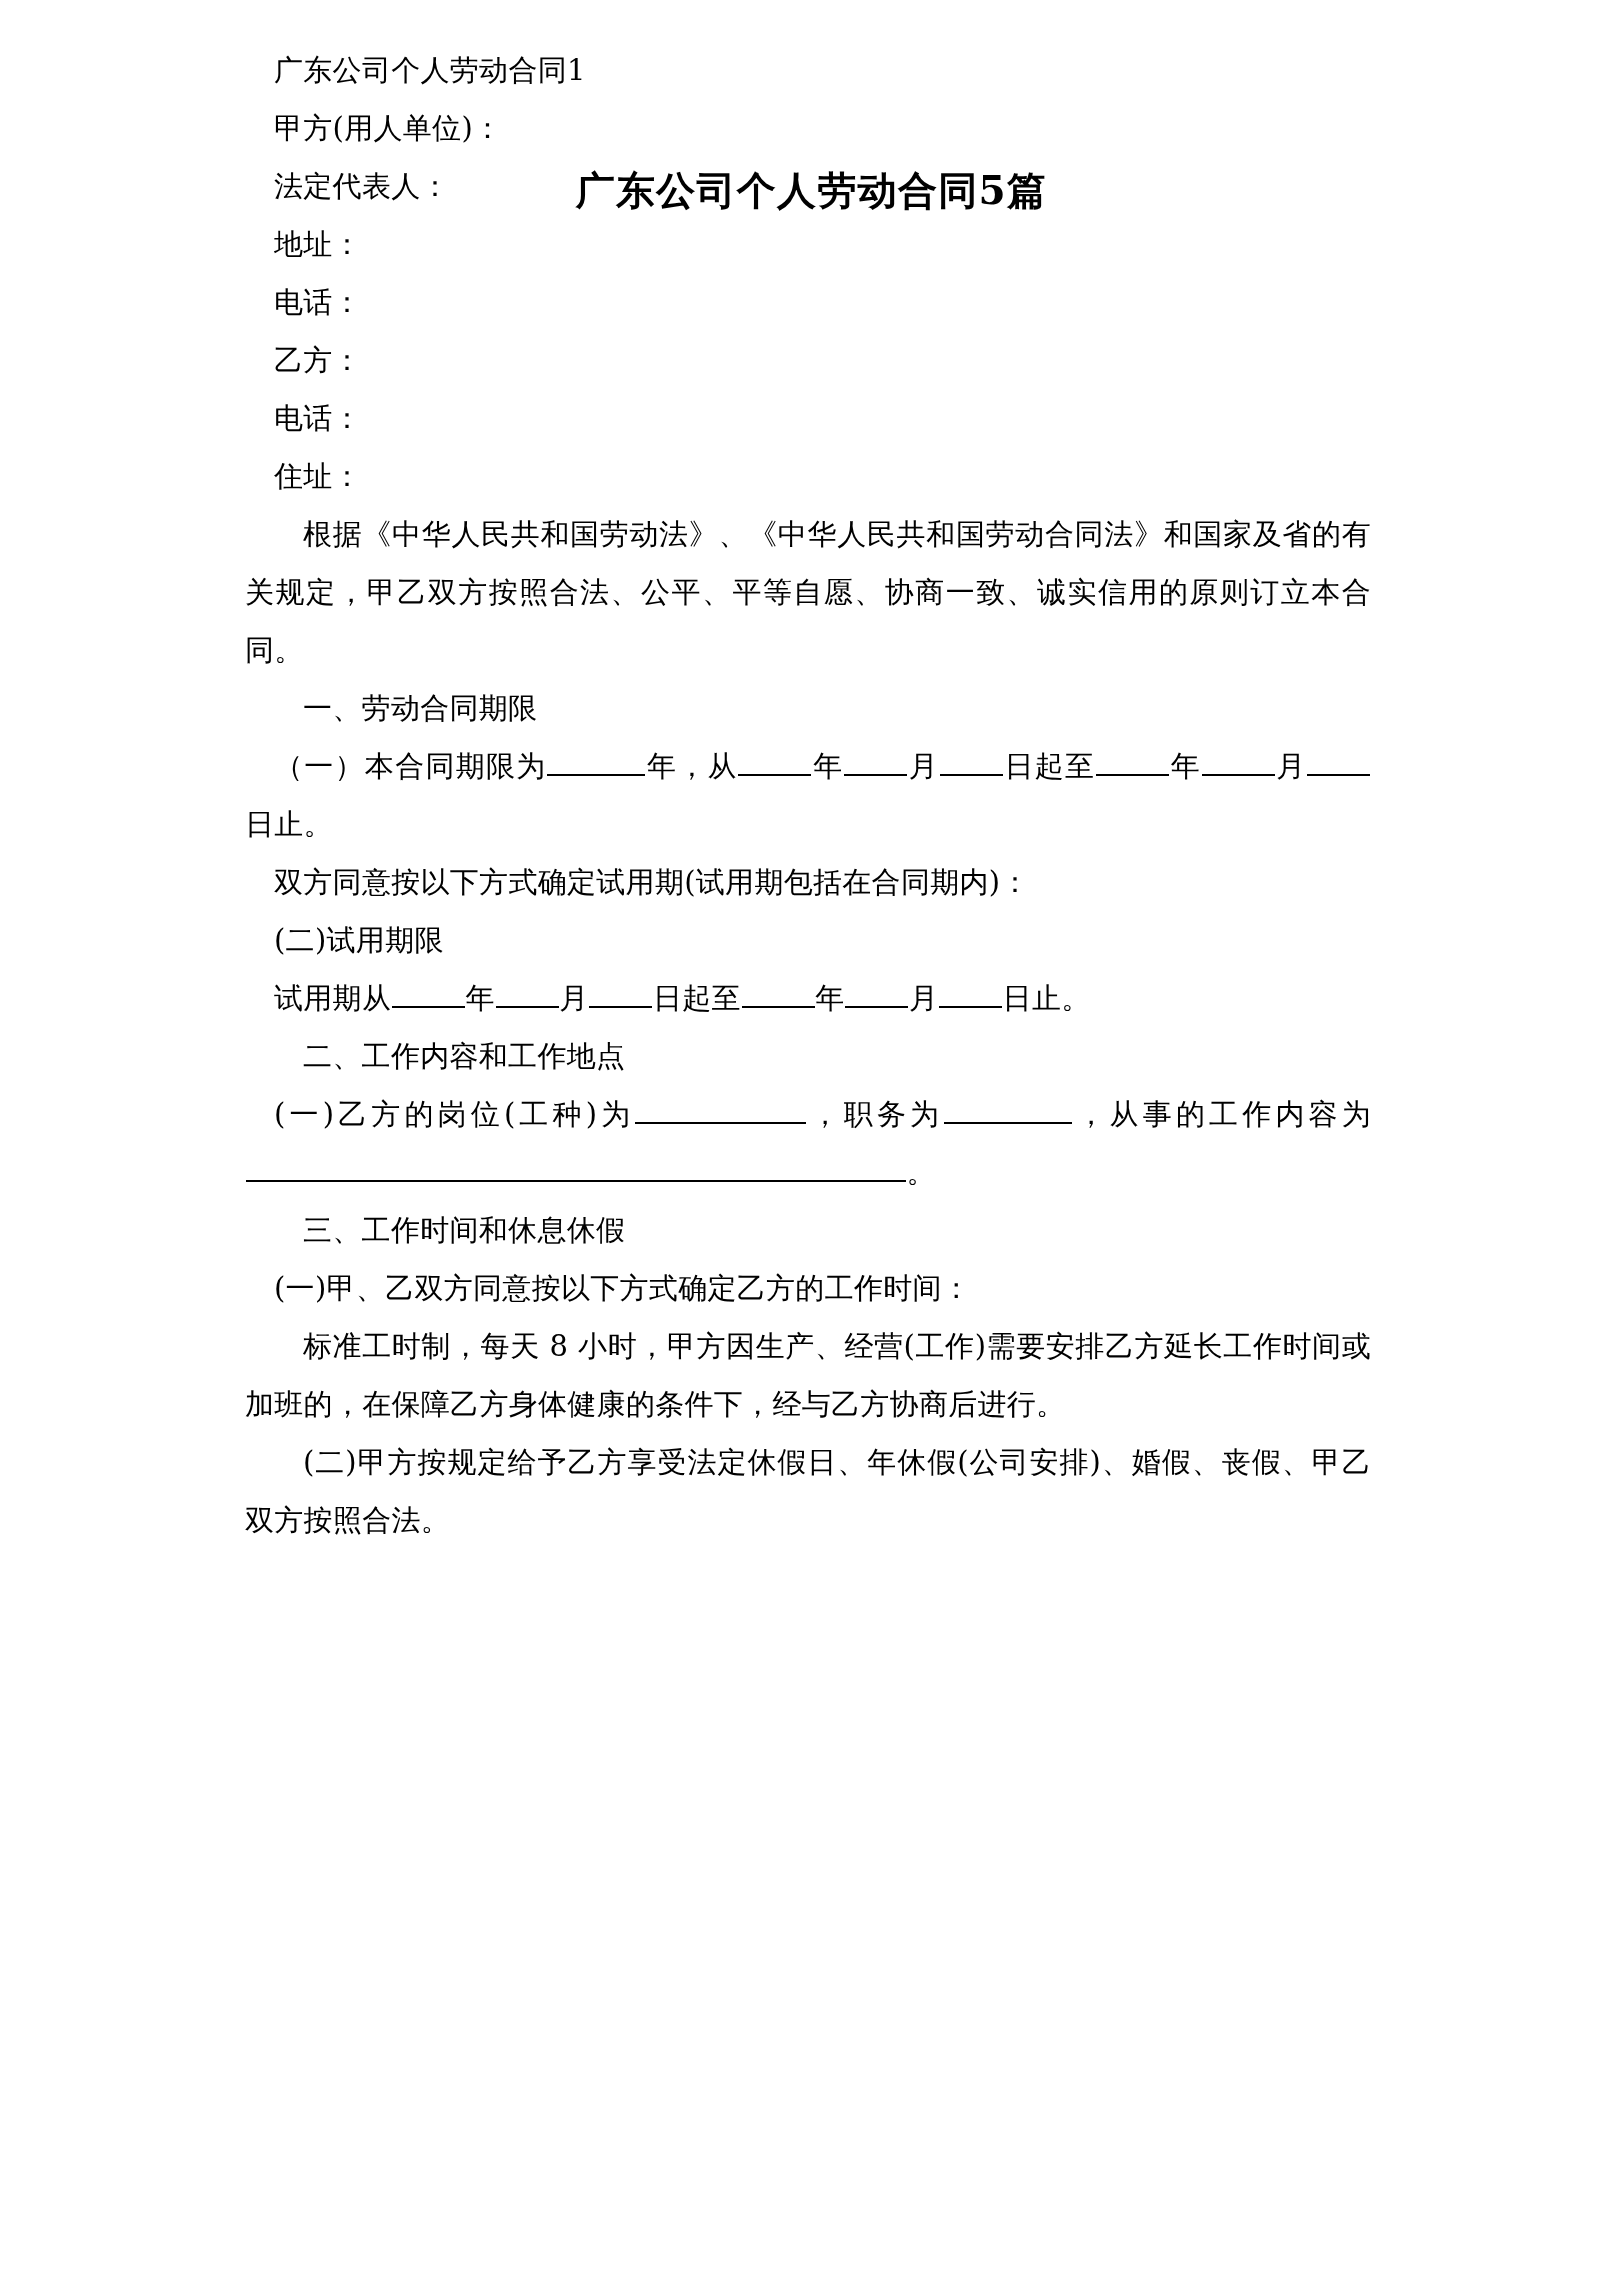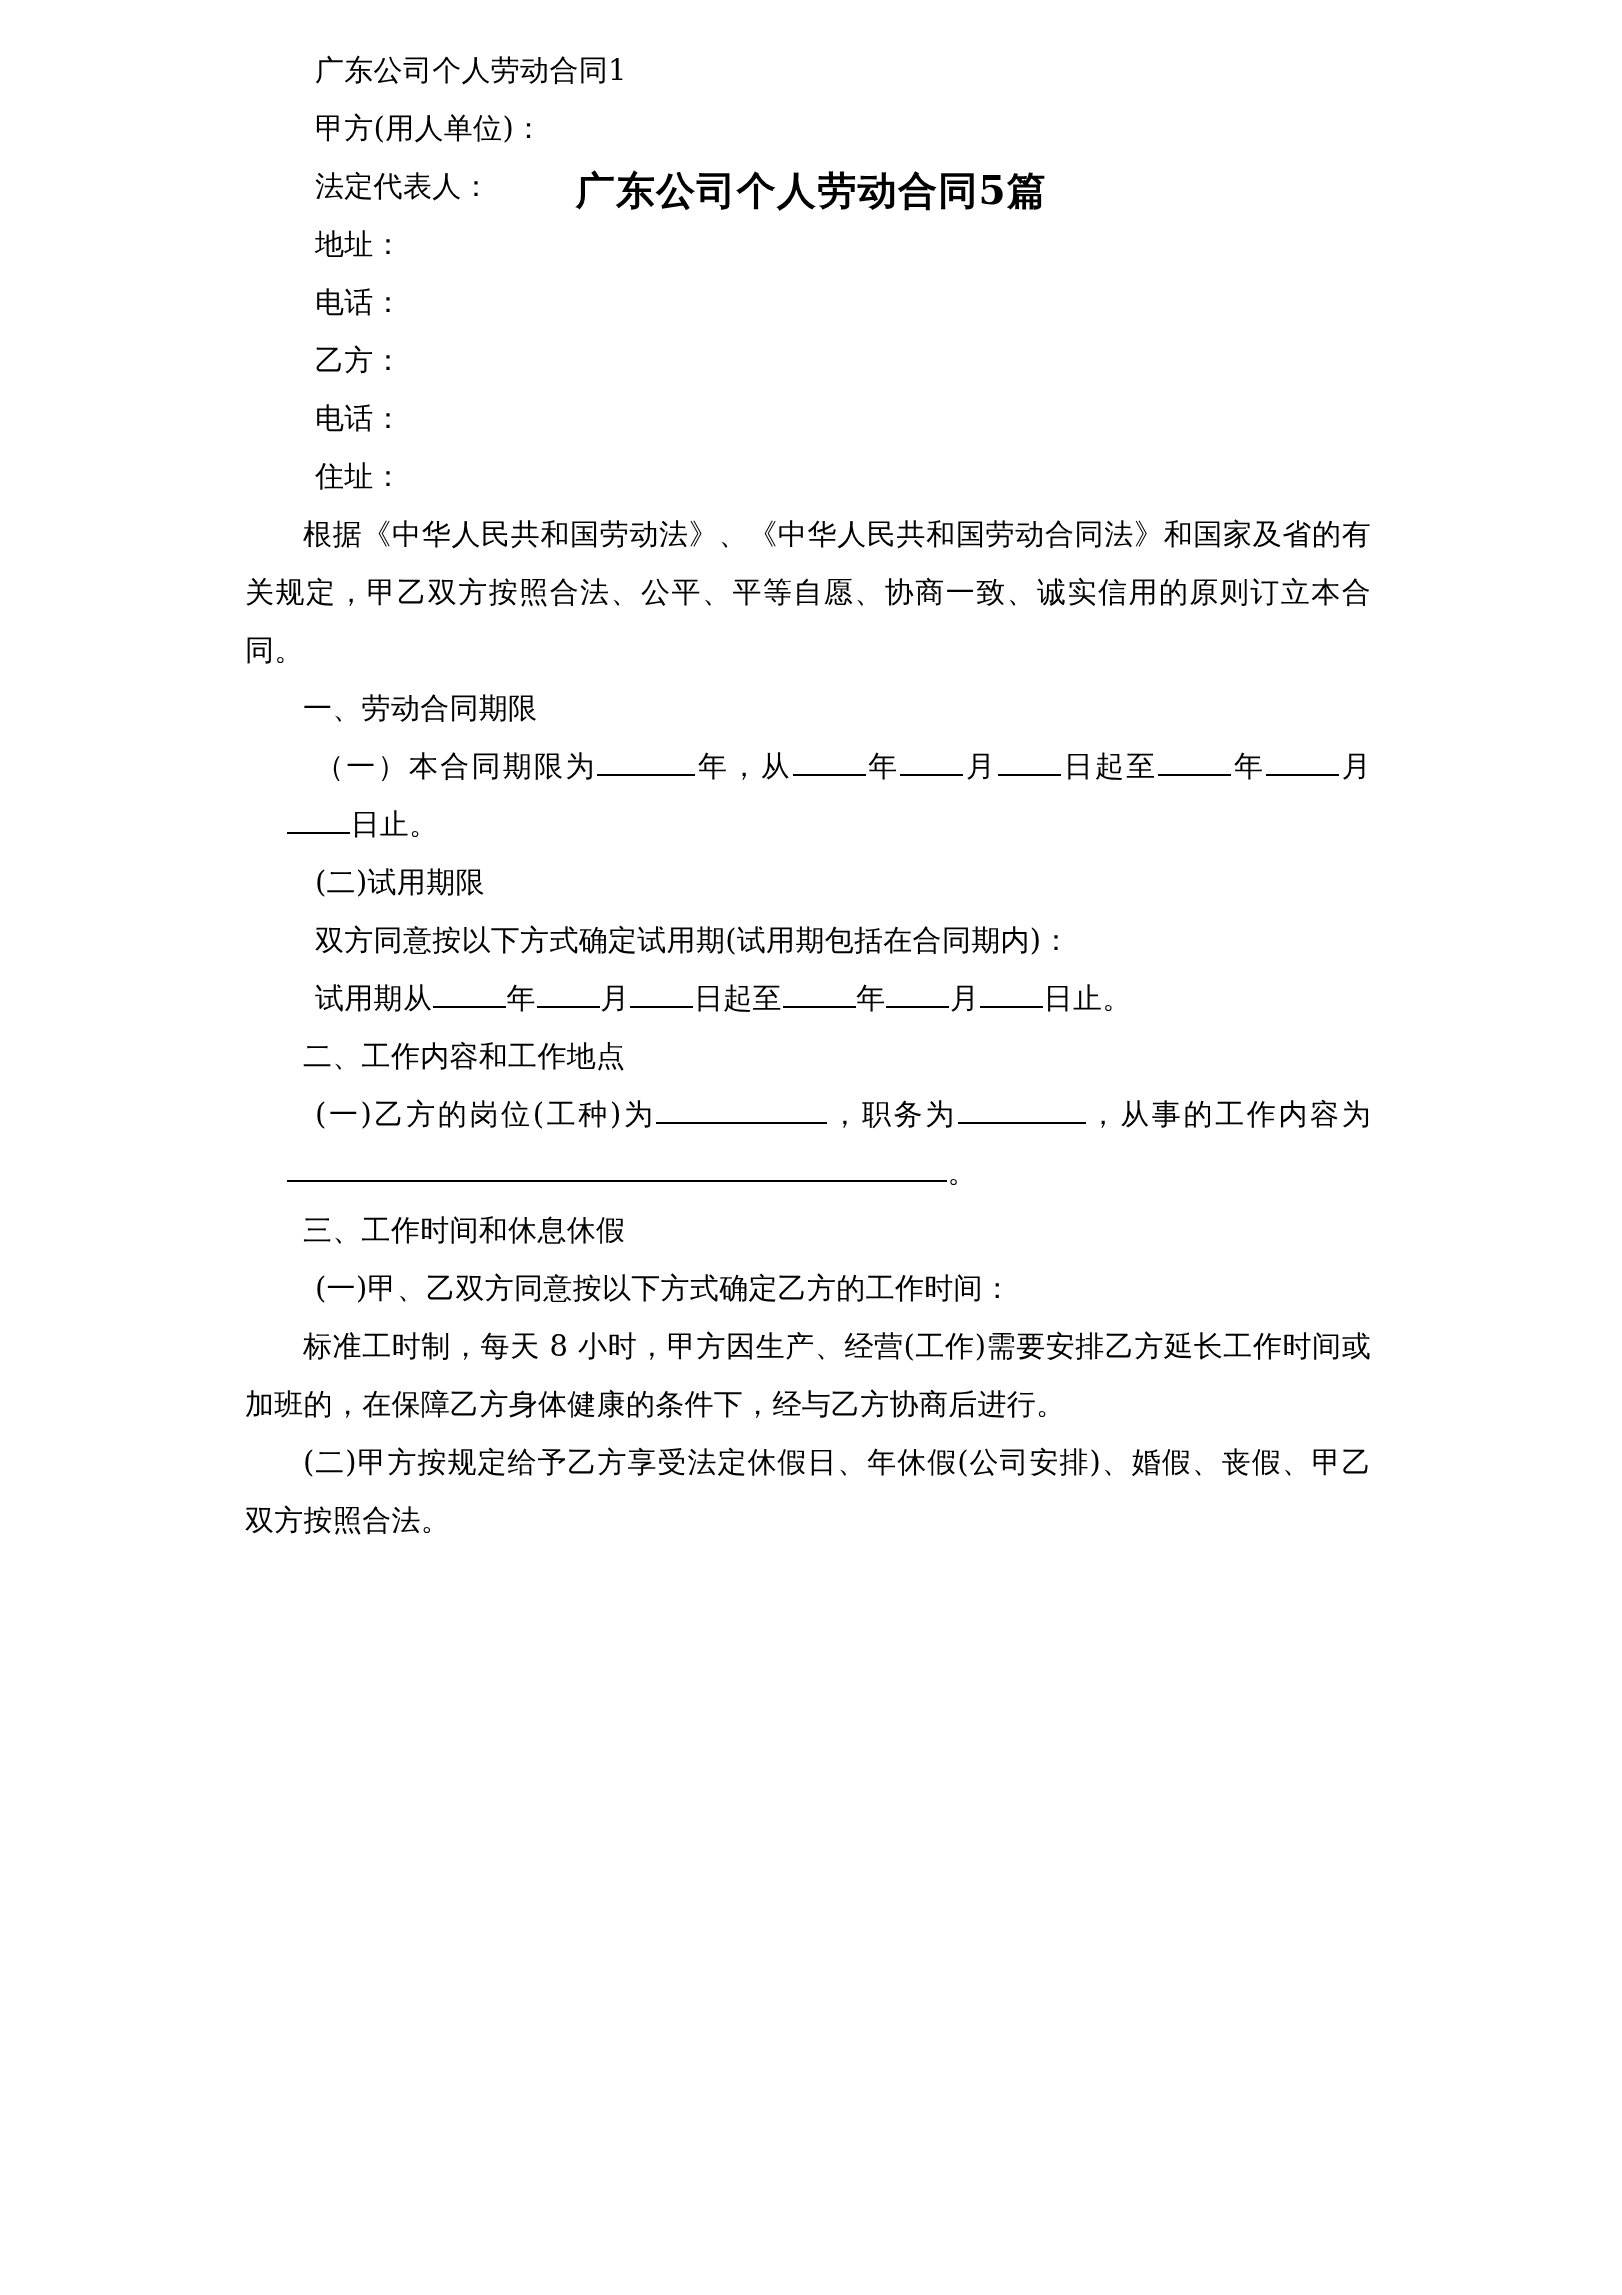--- a/index.html
+++ b/index.html
@@ -44,21 +44,20 @@
     text-justify: inter-character;
     text-align-last: left;
     letter-spacing: 0.3px;
     word-break: break-all;
   }
   p.indent {
     text-indent: 58px;
   }
   p.indent-1 {
     text-indent: 29px;
-    margin-left: 41px;
   }
   .blank {
     display: inline-block;
     border-bottom: 2px solid #000000;
     vertical-align: baseline;
     height: 26px;
     margin: 0 0.7px;
   }
   .b-sm  { width: 63px; }
   .b-md  { width: 73px; }
@@ -94,23 +93,23 @@
 
 
       <p class="line indent-1">住址：</p>
 
       <p class="line indent">根据《中华人民共和国劳动法》、《中华人民共和国劳动合同法》和国家及省的有关规定，甲乙双方按照合法、公平、平等自愿、协商一致、诚实信用的原则订立本合同。</p>
 
       <p class="line indent">一、劳动合同期限</p>
 
       <p class="line indent-1"><span>（一）本合同期限为</span><span class="blank b-lg"></span><span>年，从</span><span class="blank b-md"></span><span>年</span><span class="blank b-sm"></span><span>月</span><span class="blank b-sm"></span><span>日起至</span><span class="blank b-md"></span><span>年</span><span class="blank b-md"></span><span>月</span><span class="blank b-sm"></span><span>日止。</span></p>
 
+      <p class="line indent-1">双方同意按以下方式确定试用期(试用期包括在合同期内)：</p>
+
       <p class="line indent-1">(二)试用期限</p>
-
-      <p class="line indent-1">双方同意按以下方式确定试用期(试用期包括在合同期内)：</p>
 
       <p class="line indent-1"><span>试用期从</span><span class="blank b-md"></span><span>年</span><span class="blank b-sm"></span><span>月</span><span class="blank b-sm"></span><span>日起至</span><span class="blank b-md"></span><span>年</span><span class="blank b-sm"></span><span>月</span><span class="blank b-sm"></span><span>日止。</span></p>
 
       <p class="line indent">二、工作内容和工作地点</p>
 
       <p class="line indent-1"><span>(一)乙方的岗位(工种)为</span><span class="blank b-2xl"></span><span>，职务为</span><span class="blank b-xl"></span><span>，从事的工作内容为</span><span class="blank b-full"></span><span>。</span></p>
 
 
       <p class="line indent">三、工作时间和休息休假</p>
 

